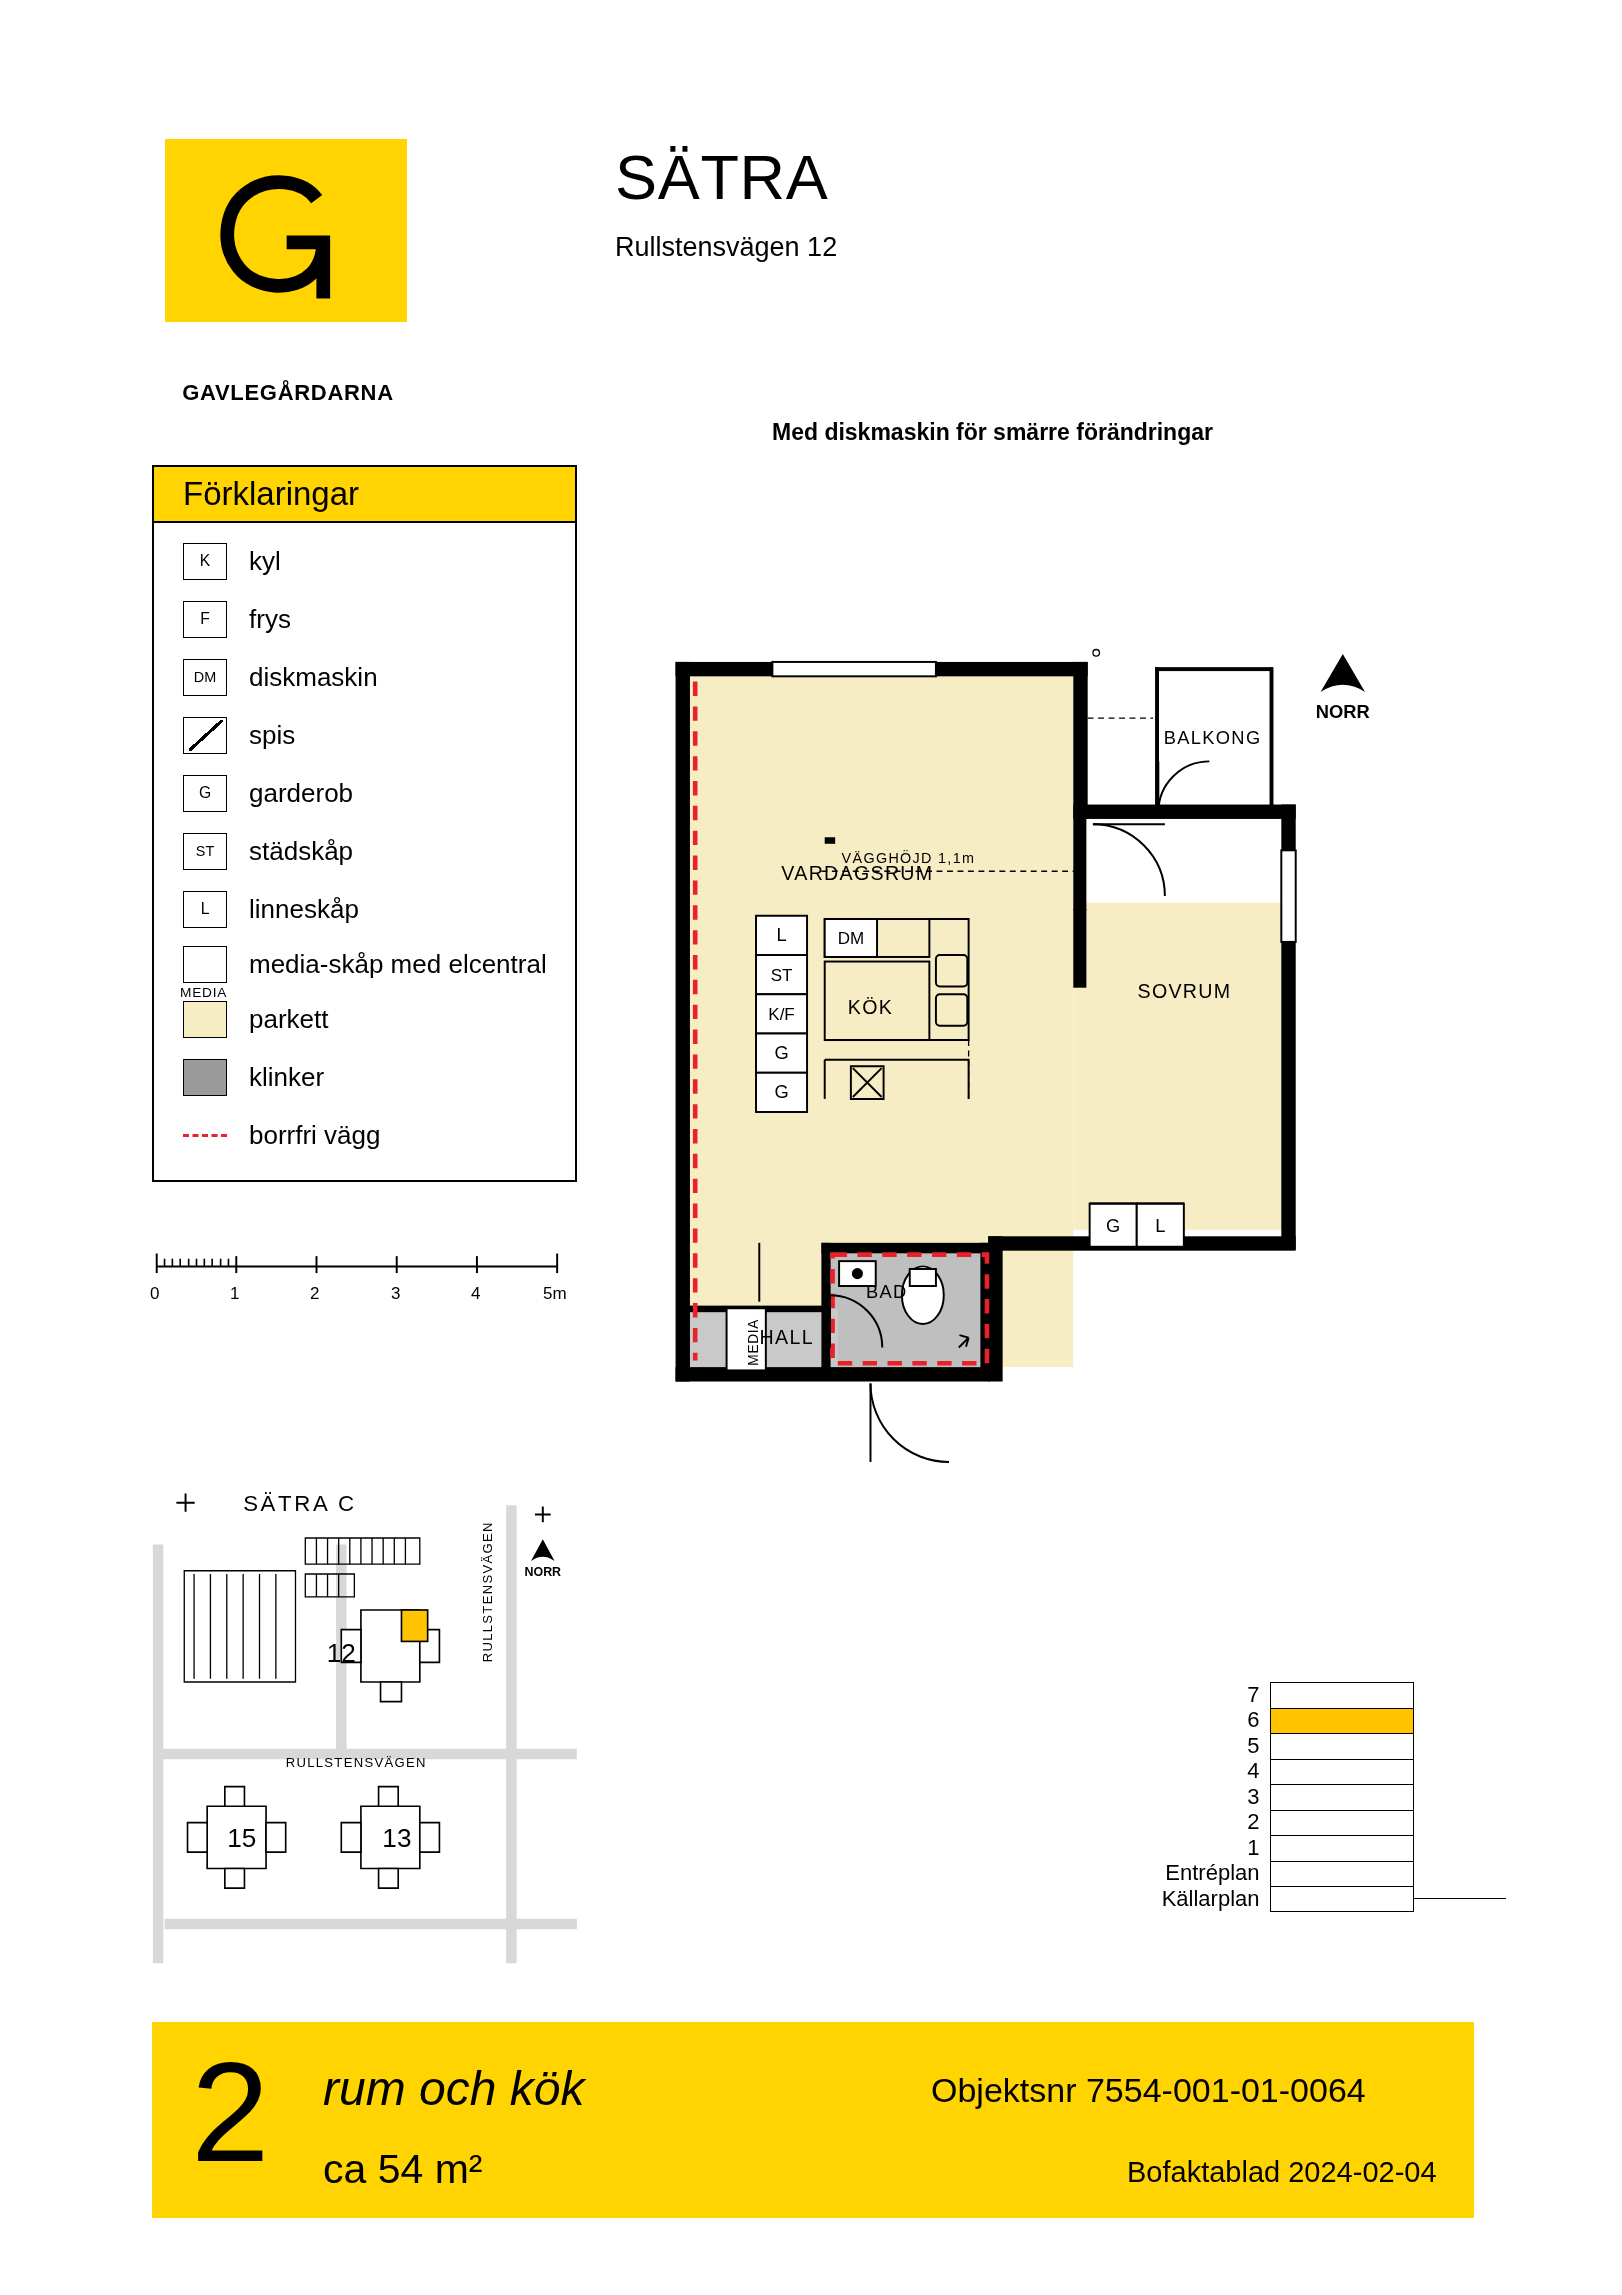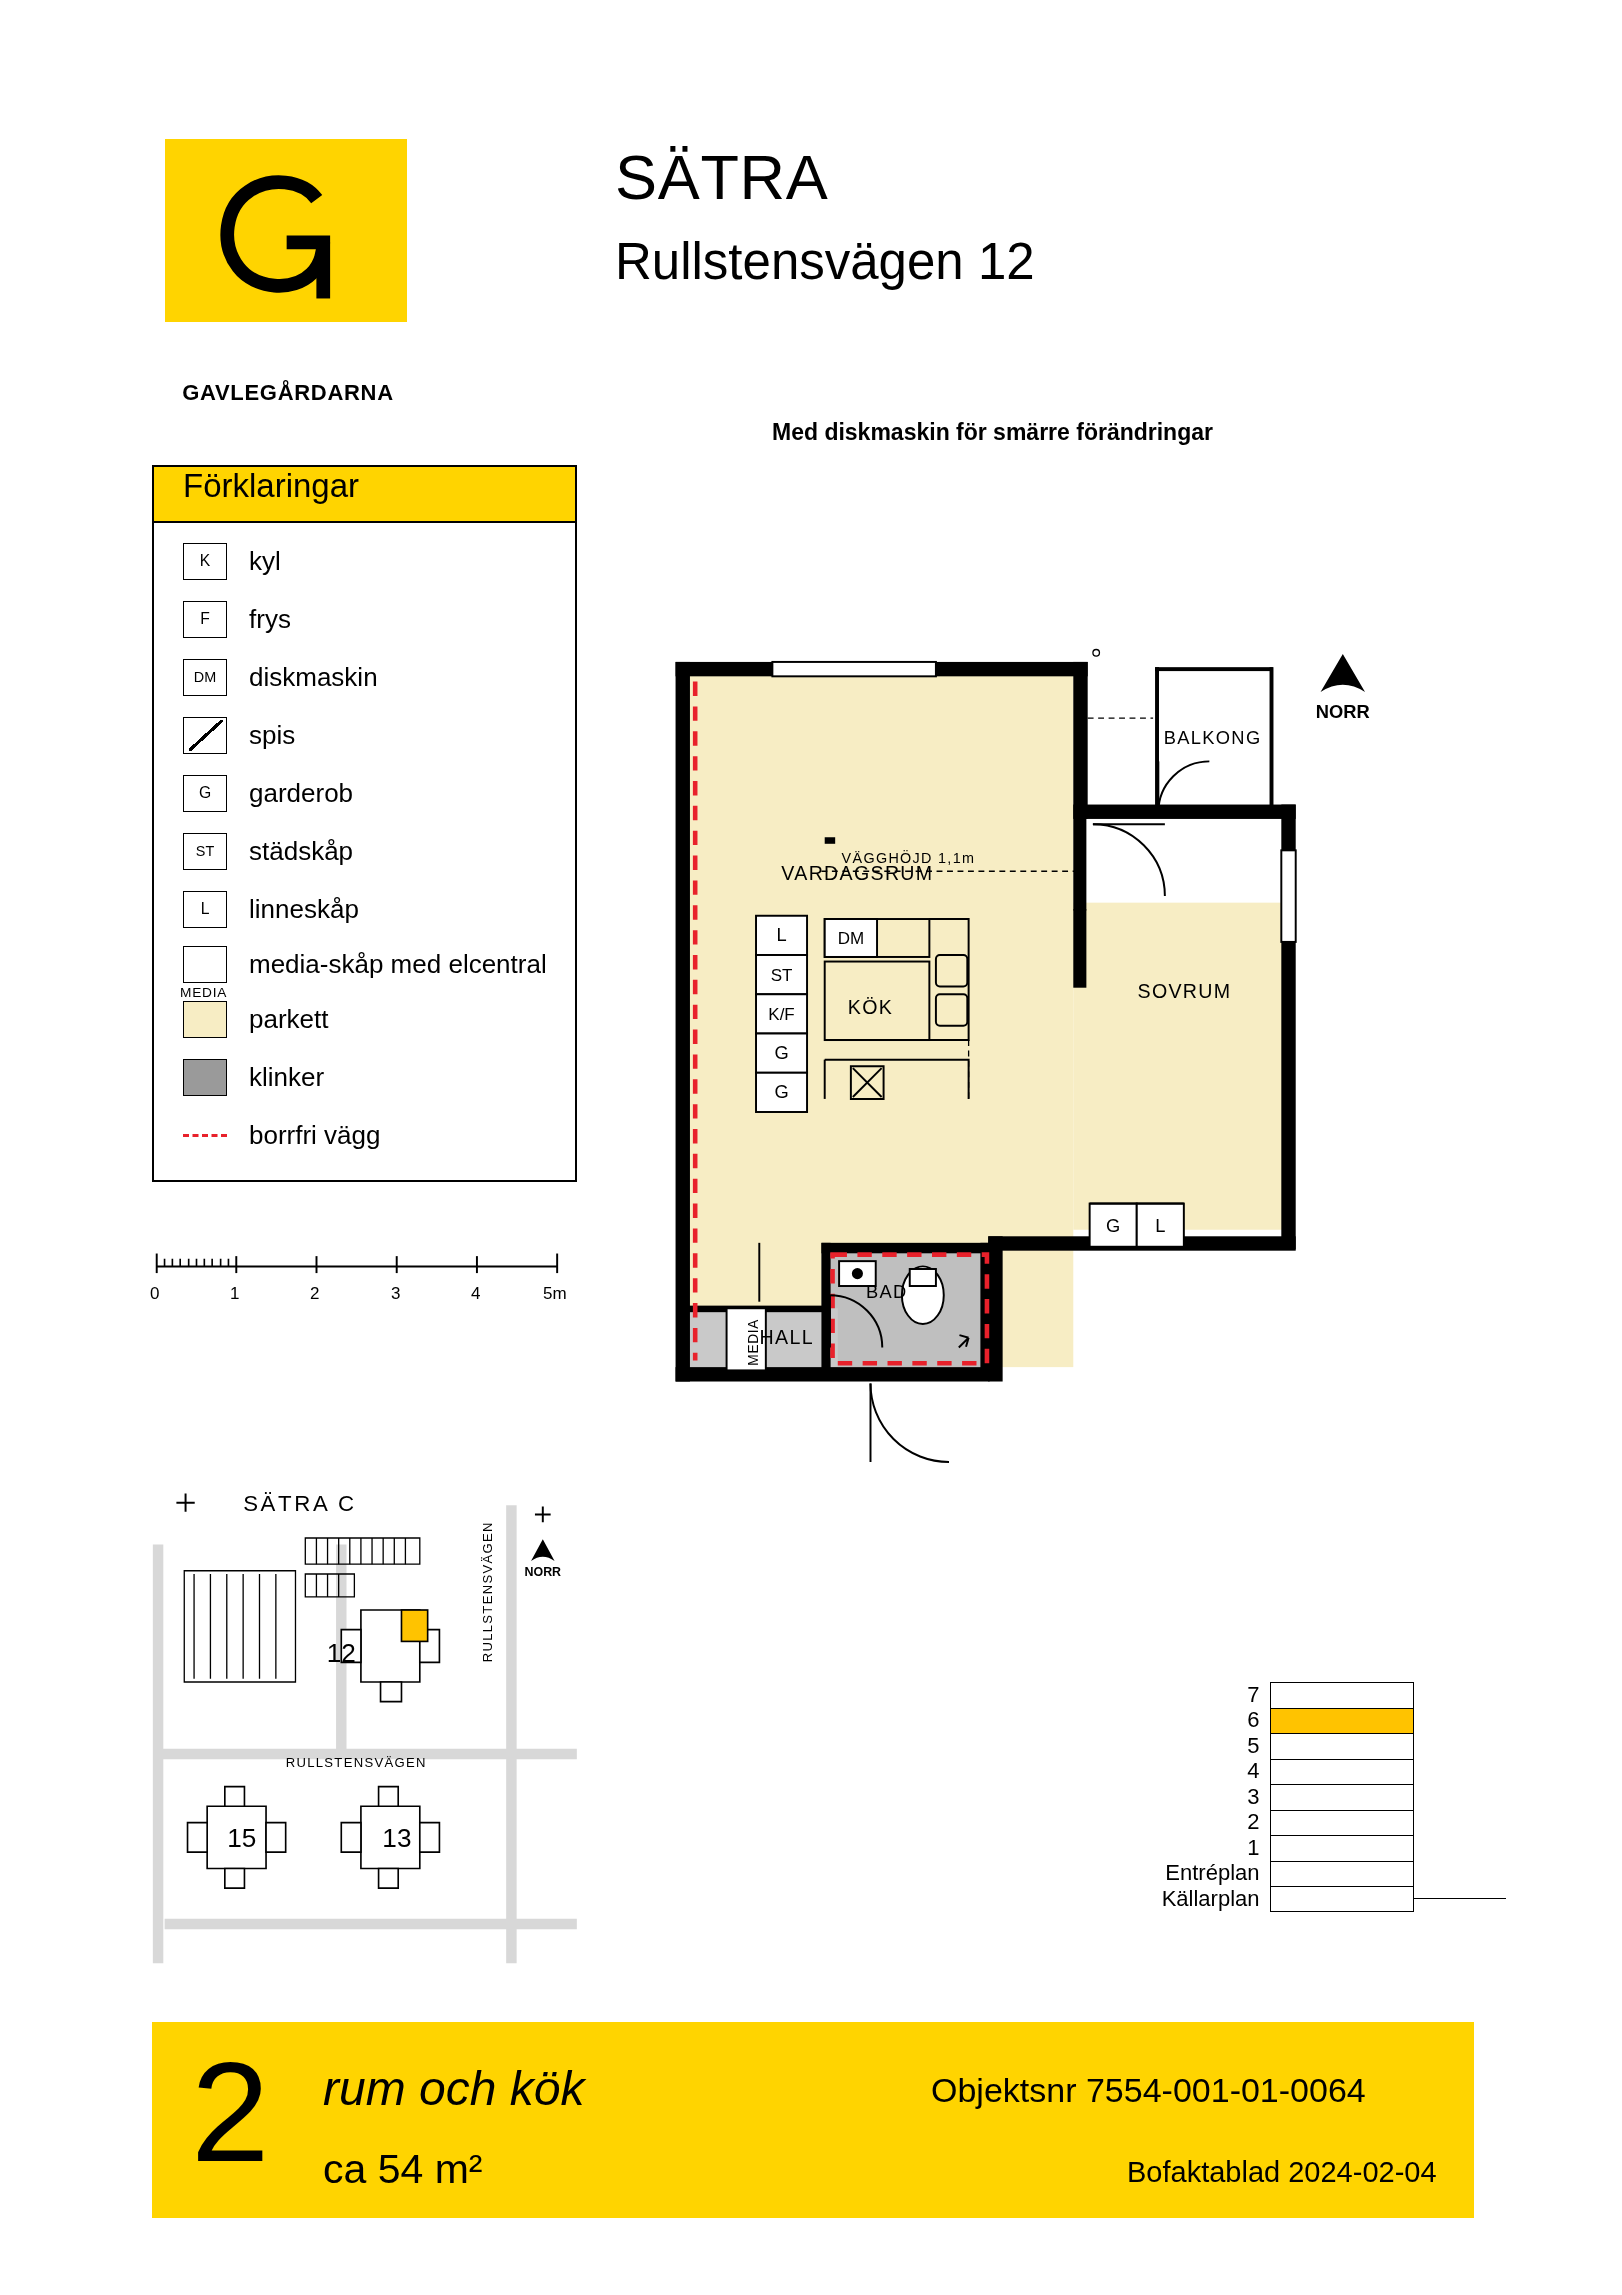--- a/index.html
+++ b/index.html
@@ -24,34 +24,34 @@
   .logo-word {
     position:absolute; left:134px; top:332px; width:308px;
     text-align:center; font-size:22px; font-weight:bold; letter-spacing:0.7px;margin-top:48px;
   }
   .title-main {
     position:absolute; left:615px; top:141px;
     font-size:63px; font-weight:400; letter-spacing:0.7px;
   }
   .title-sub {
     position:absolute; left:615px; top:232px;
-    font-size:51px; font-weight:400;
+    font-size:27px; font-weight:400;
   }
   .reservation {
     position:absolute; left:772px; top:419px;
     font-size:23px; font-weight:bold;
   }
 
   
   .legend {
     position:absolute; left:152px; top:465px; width:425px;
   }
   .legend-header {
     background:#FFD400; border:2px solid #000; height:58px;
-    display:flex; align-items:flex-start; padding-left:29px; box-sizing:border-box;
+    display:flex; align-items:center; padding-left:29px; box-sizing:border-box;
   }
   .legend-header span { font-size:33px; }
   .legend-body {
     border:2px solid #000; border-top:none; padding:9.2px 0 15.7px 0;
   }
   .legend-row {
     display:flex; align-items:center; height:58px; padding-left:29px;
   }
   .legend-row.tight { height:52px; }
   .sym {

